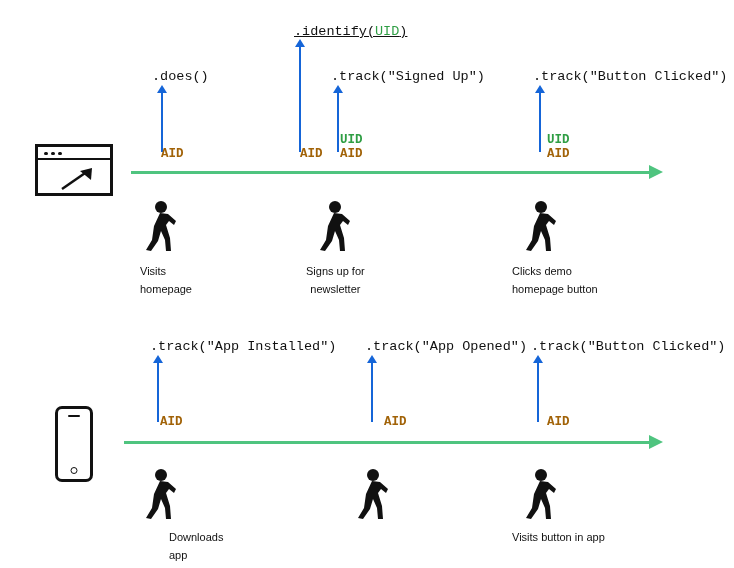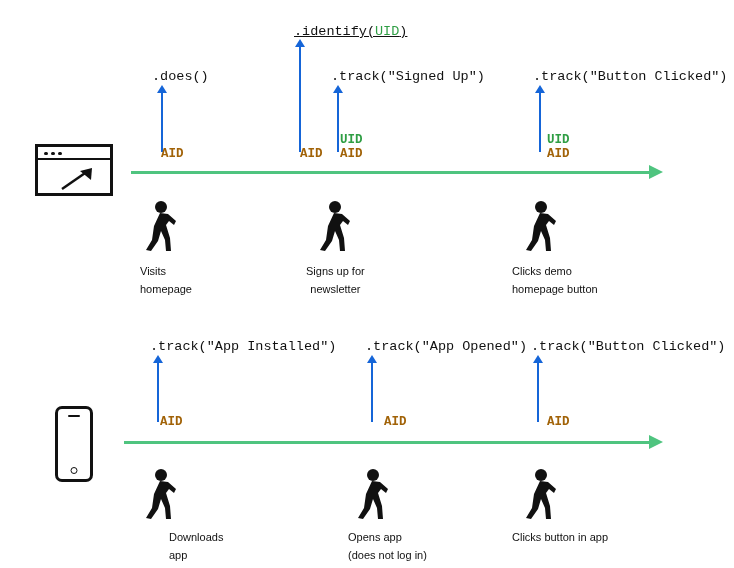--- a/index.html
+++ b/index.html
@@ -227,17 +227,15 @@
     <circle cx="21" cy="7" r="6" fill="#111111"></circle>
     <path d="M20 13 L14 26 L12 40 L6 50 L11 51 L18 41 L21 31 L25 40 L26 51 L31 51 L30 38 L26 25 L29 21 L34 25 L36 21 L28 14 Z" fill="#111111"></path>
   </svg>
   <svg class="walker" style="left:520px; top:468px;" viewBox="0 0 40 52">
     <circle cx="21" cy="7" r="6" fill="#111111"></circle>
     <path d="M20 13 L14 26 L12 40 L6 50 L11 51 L18 41 L21 31 L25 40 L26 51 L31 51 L30 38 L26 25 L29 21 L34 25 L36 21 L28 14 Z" fill="#111111"></path>
   </svg>
 
   <div class="caption" style="left:140px; top:528px;margin-left:29px;">Downloads
 app</div>
-  <div class="caption" style="left:348px; top:528px;">Opens app
-(does not log in)</div>
-  <div class="caption" style="left:512px; top:528px;">Clicks button in app</div>
+  <div class="caption" style="left:512px; top:528px;">Visits button in app</div>
 
 </div>
 
 </body></html>

